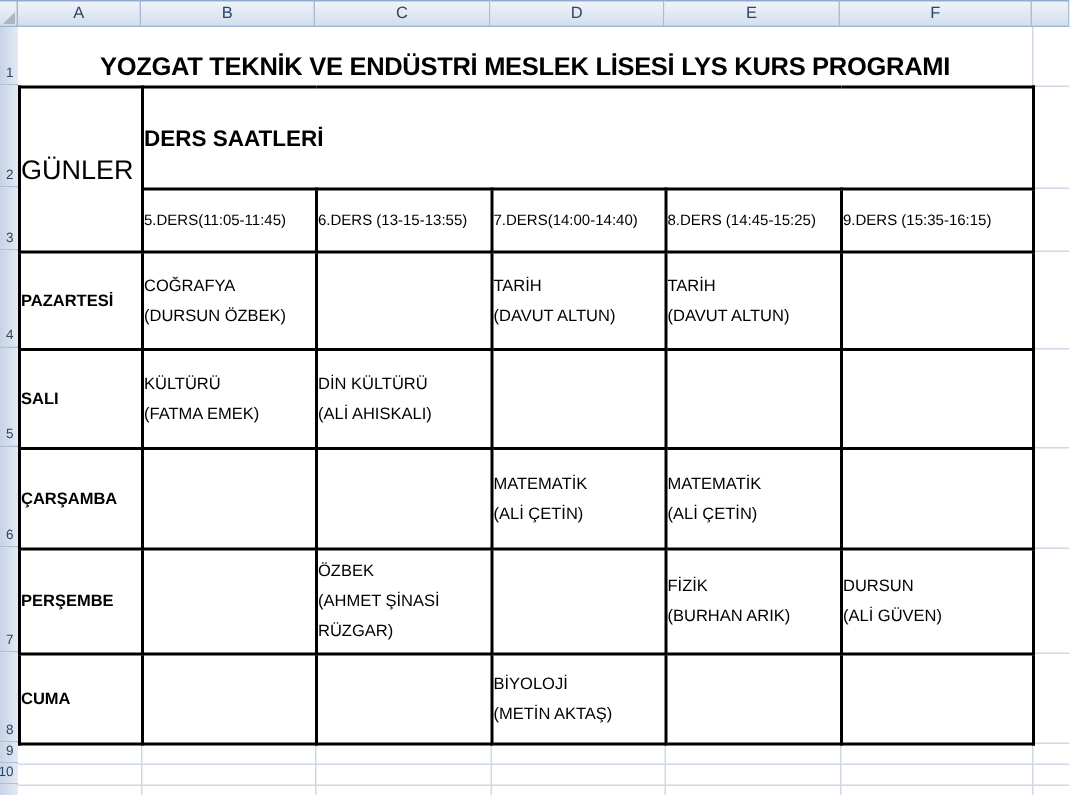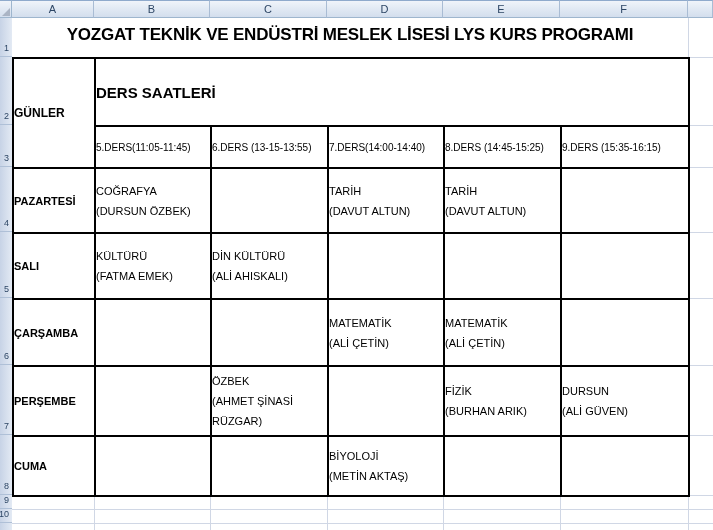--- a/index.html
+++ b/index.html
@@ -53,34 +53,34 @@
   }
   .row-h.filler{border-bottom:none;}
   
   .gl{position:absolute;background:var(--grid_line);z-index:0;}
   .gl-h{height:1px;}
   .gl-v{width:1px;}
   
   .title-cell{
     position:absolute;left:12px;top:18px;width:676px;height:39px;z-index:1;
     display:flex;align-items:flex-end;justify-content:center;
-    font-size:17px;font-weight:bold;letter-spacing:-0.2px;padding-bottom:12px;
+    font-size:17px;font-weight:bold;letter-spacing:-0.2px;padding-bottom:2px;
     box-sizing:border-box;background:#fff;white-space:nowrap;
   }
   
   table.schedule{
     position:absolute;left:12px;top:57px;width:676px;z-index:2;
     border-collapse:collapse;table-layout:fixed;
   }
   .schedule th,.schedule td{
     border:2px solid var(--table_border);
     padding:0;background:#fff;text-align:left;vertical-align:middle;
     overflow:hidden;
   }
-  .gunler{font-size:12px;font-weight:bold;}
+  .gunler{font-size:18px;font-weight:normal;}
   .ders-saatleri{font-size:15px;font-weight:bold;}
   .period{font-size:10px;font-weight:normal;white-space:nowrap;}
   .day{font-size:11px;font-weight:bold;margin-top:34px;}
   .course-cell{font-size:11px;line-height:20px;padding:0 2px;}
   .course-cell div{font-weight:normal;}
 </style>
 </head>
 <body>
 
 <div id="canvas">

